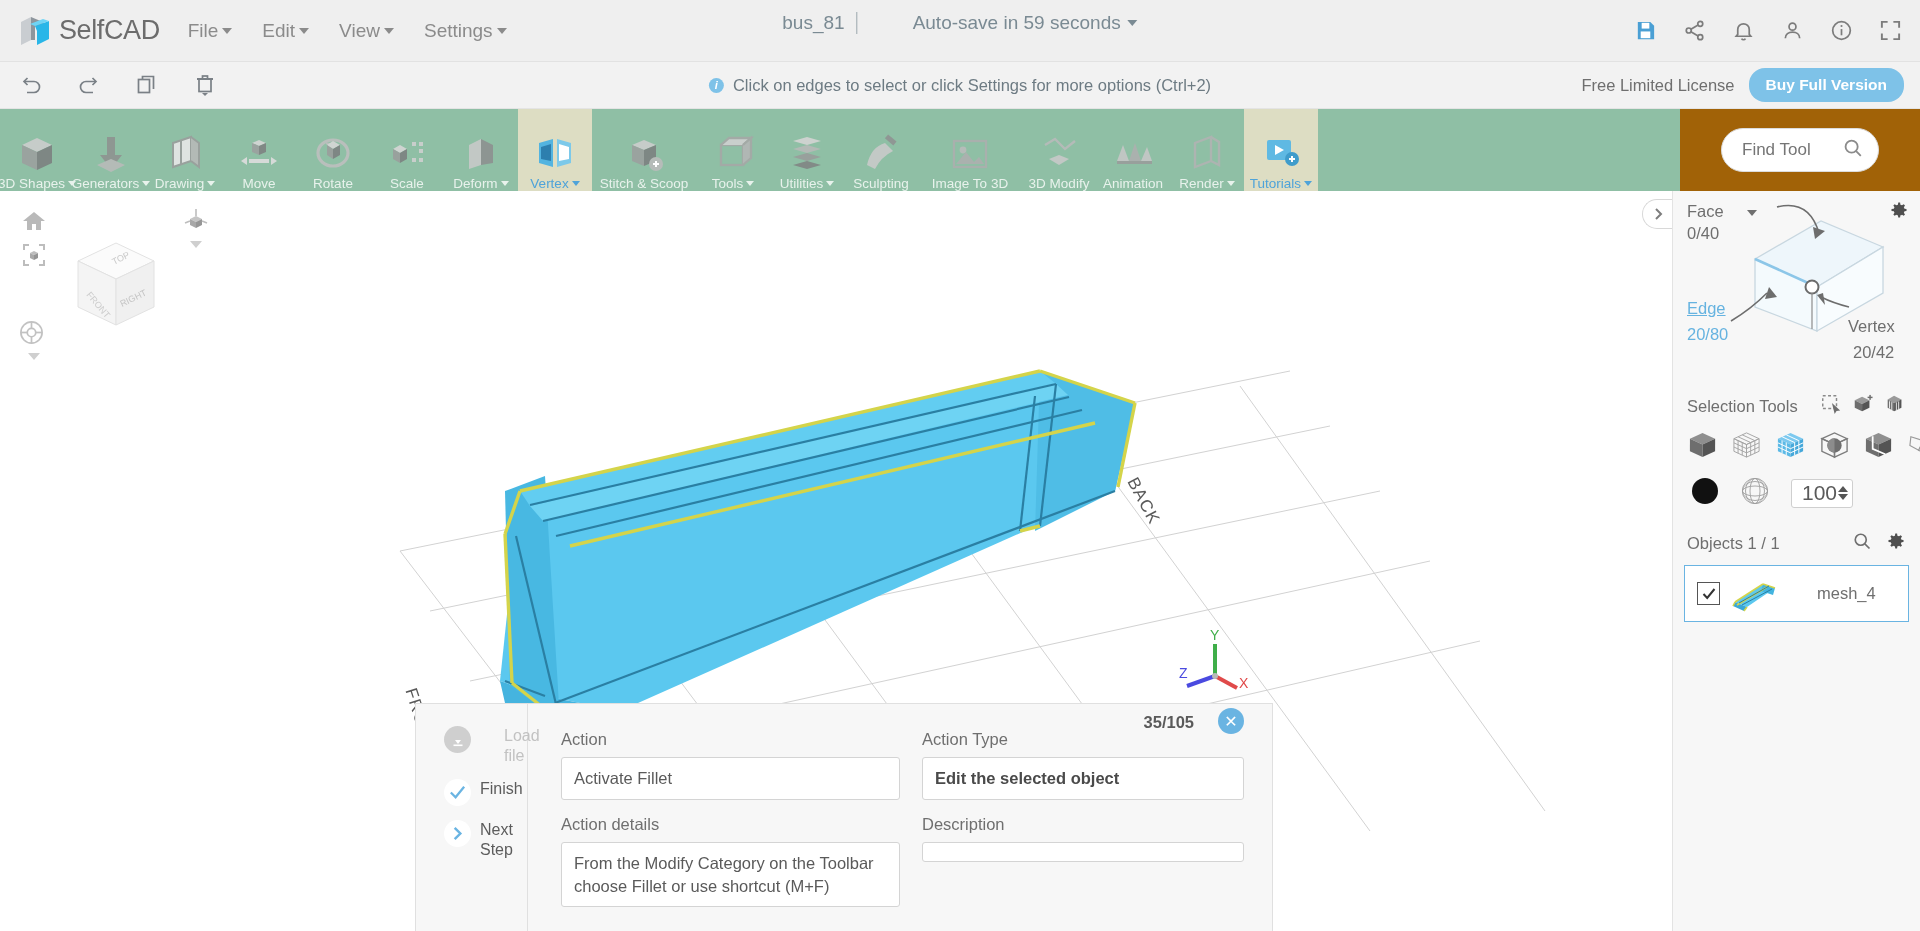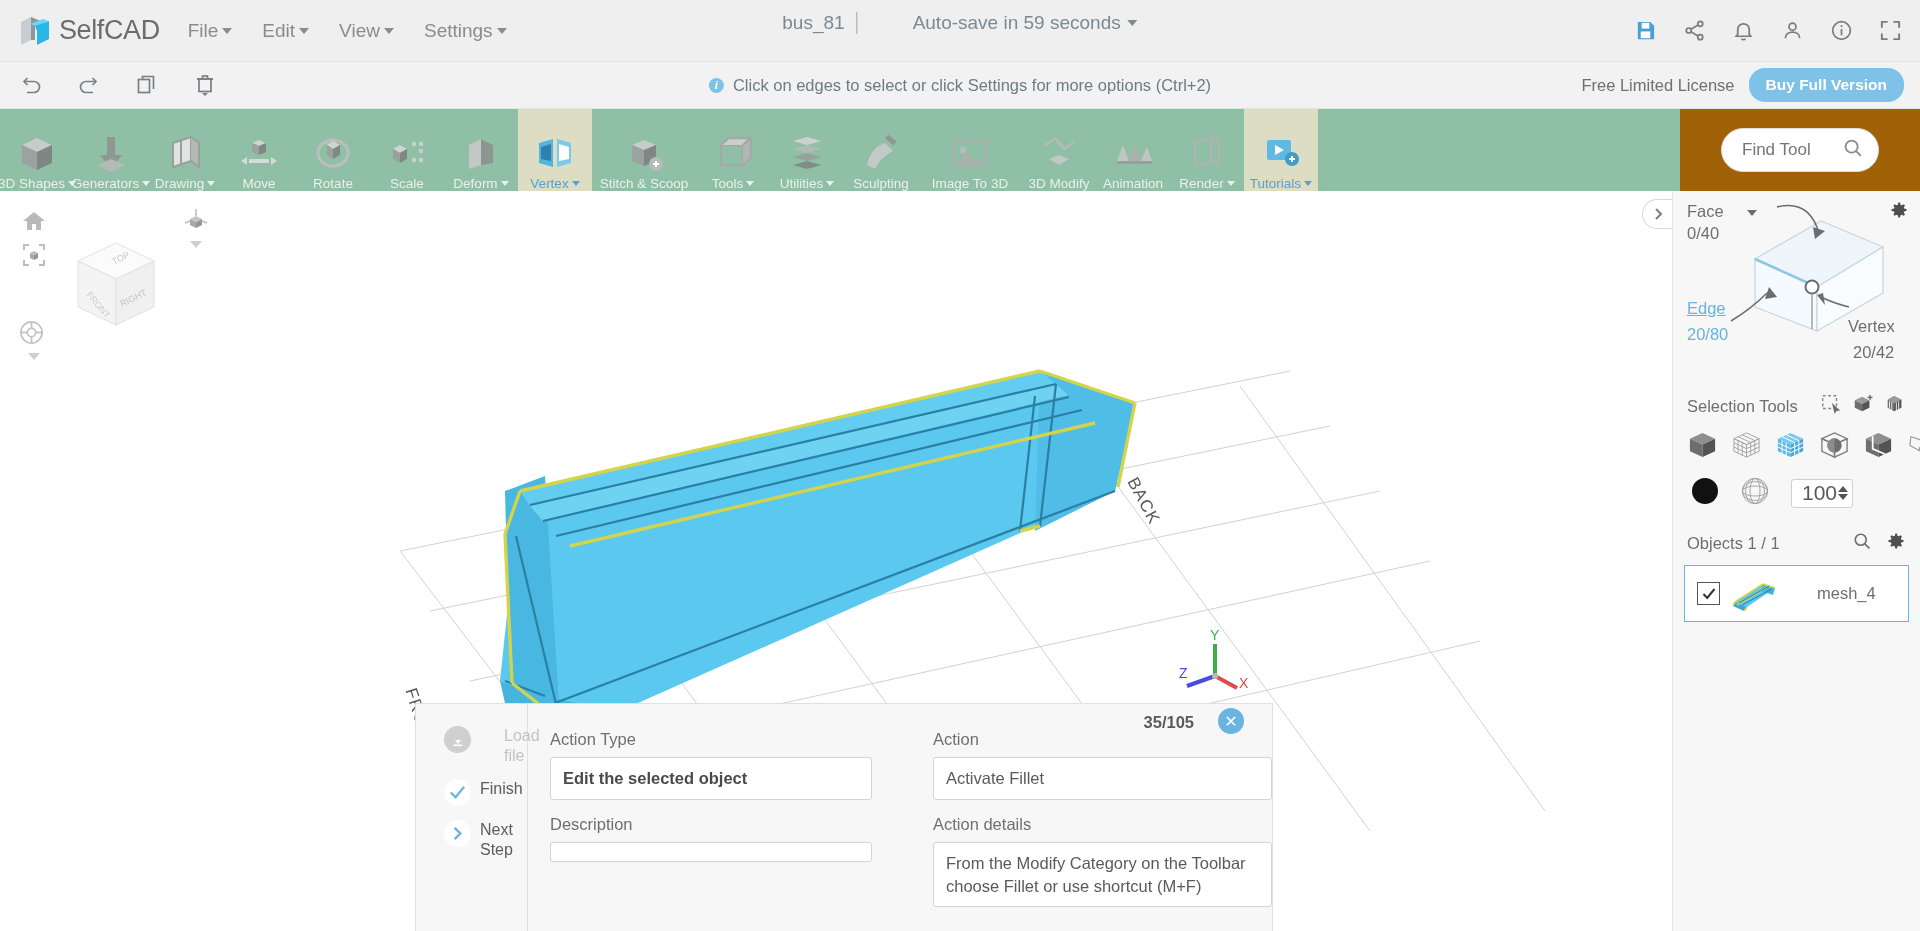--- a/index.html
+++ b/index.html
@@ -968,30 +968,30 @@
               </svg>
           </span>
           <span class="tut-step-label">Next Step</span>
         </div>
       </div>
 
       <div class="tut-body">
         <span class="tut-counter">35/105</span>
         <span class="tut-close">✕</span>
 
+        <div class="tut-col">
+          <div class="fld-label">Action</div>
+          <div class="fld-box">Activate Fillet</div>
+          <div class="fld-label">Action details</div>
+          <div class="fld-box tall">From the Modify Category on the Toolbar choose Fillet or use shortcut (M+F)</div>
+        </div>
+
         <div class="tut-col right">
           <div class="fld-label">Action Type</div>
           <div class="fld-box bold">Edit the selected object</div>
           <div class="fld-label">Description</div>
           <div class="fld-box empty"></div>
         </div>
-
-        <div class="tut-col">
-          <div class="fld-label">Action</div>
-          <div class="fld-box">Activate Fillet</div>
-          <div class="fld-label">Action details</div>
-          <div class="fld-box tall">From the Modify Category on the Toolbar choose Fillet or use shortcut (M+F)</div>
-        </div>
       </div>
     </div>
 
   </div>
 </div>
 
 </body></html>

